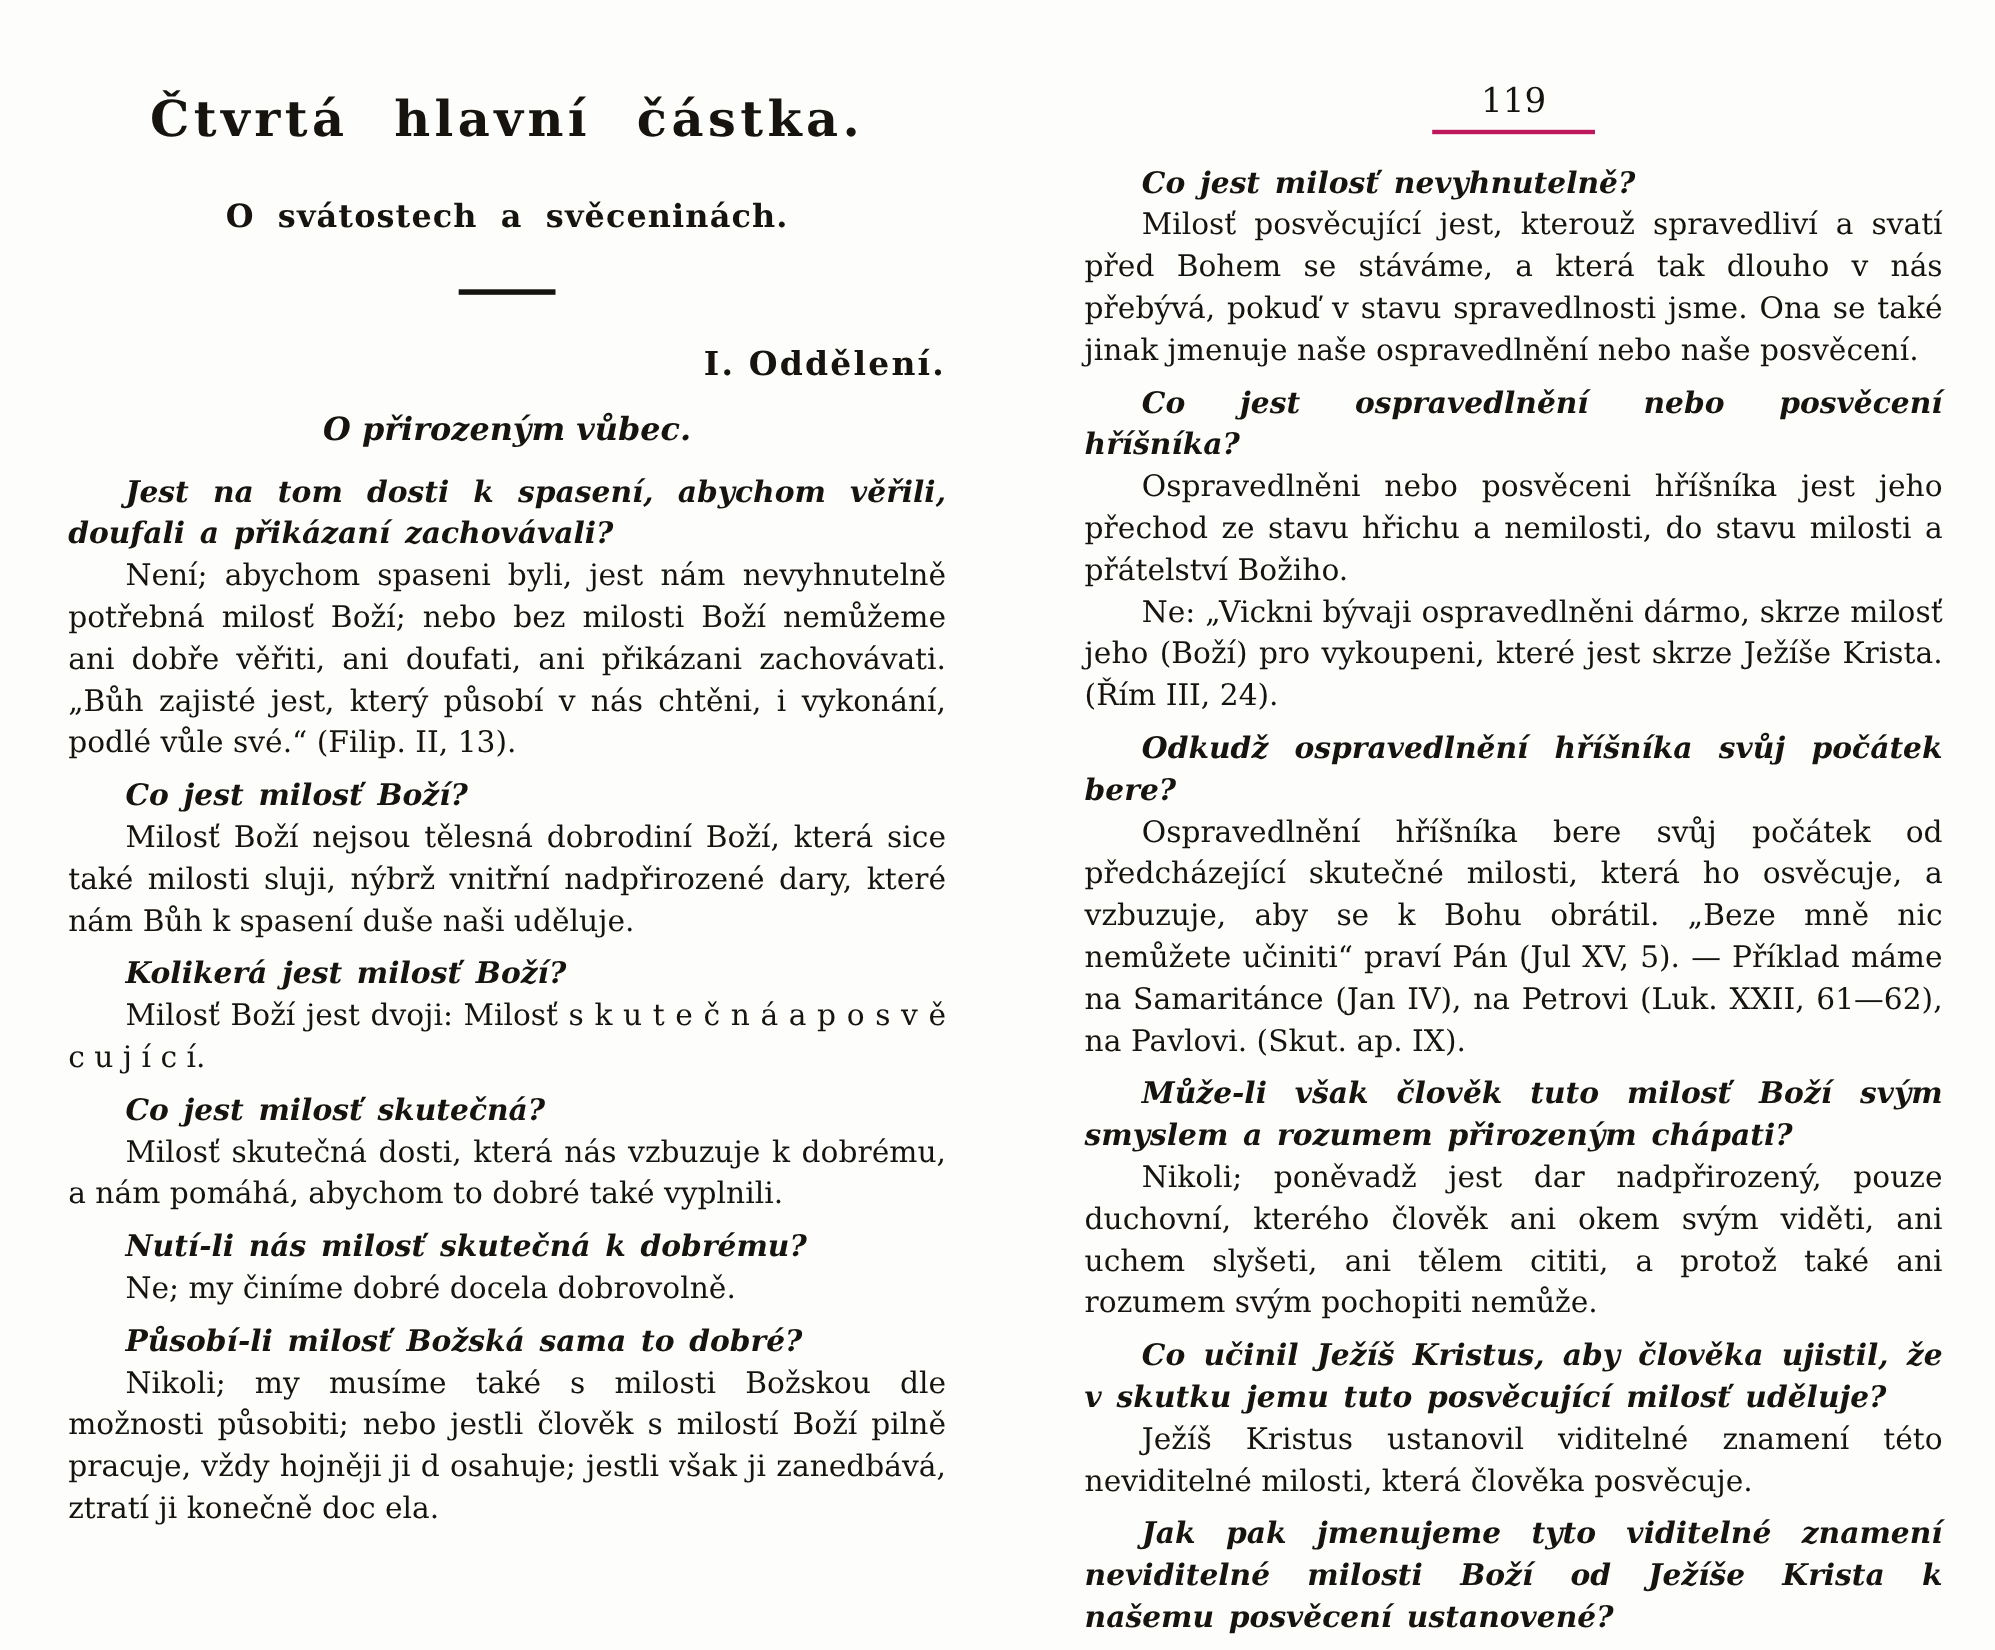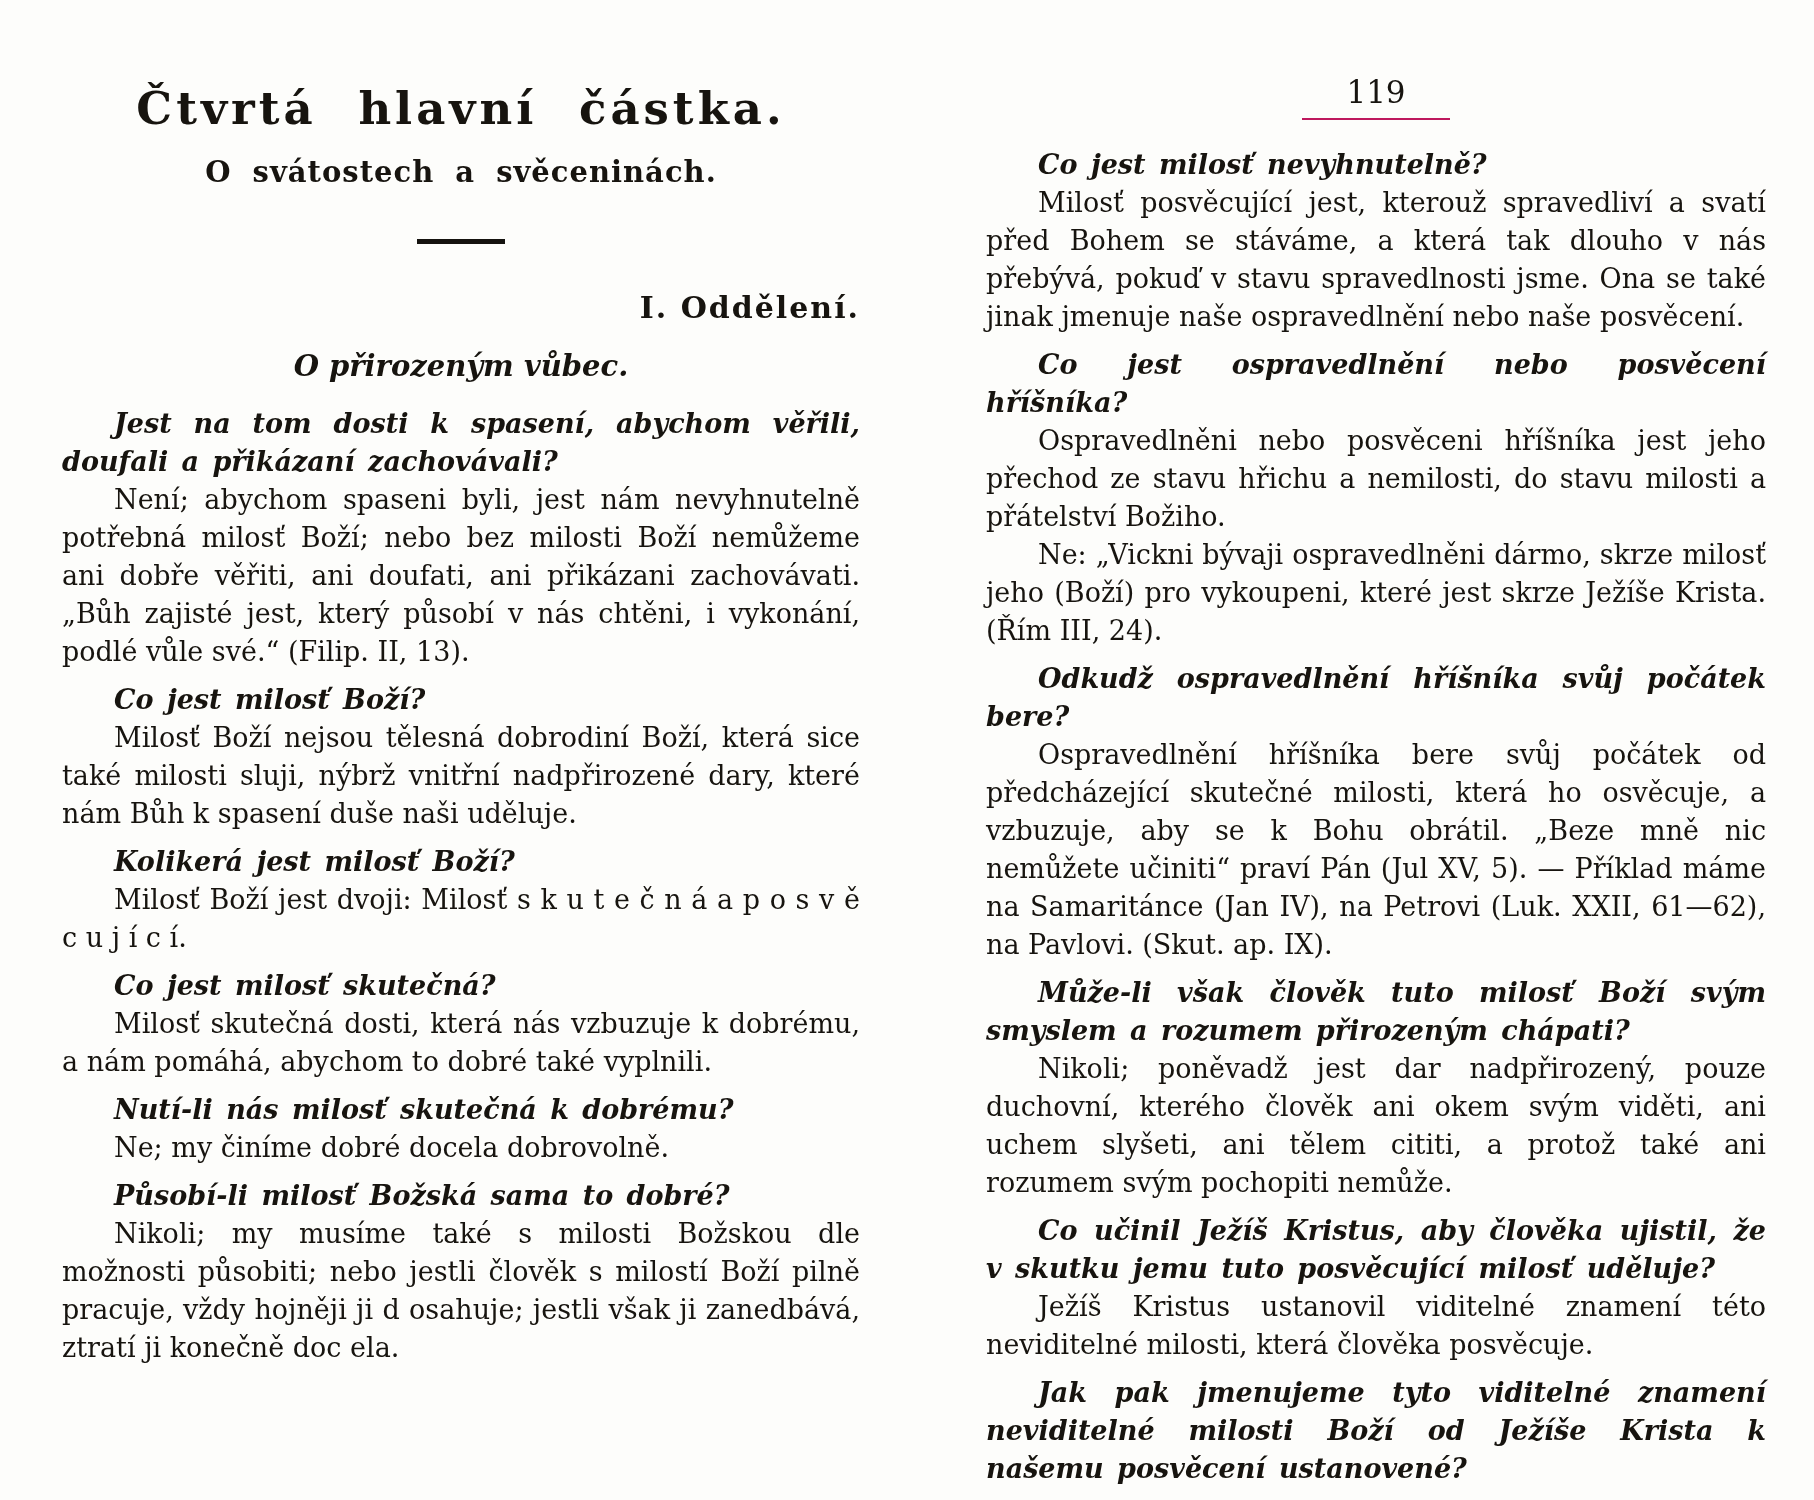--- a/index.html
+++ b/index.html
@@ -17,21 +17,21 @@
   .page-right { left:986px; top:58px; width:780px; }
 
   .title {
     font-size:45px; font-weight:700; text-align:center;
     letter-spacing:4px; word-spacing:22px;
     margin:10px 0 0;
   }
   .subtitle {
     font-size:29px; font-weight:700; text-align:center;
     word-spacing:10px; letter-spacing:1px;
-    margin:20px 0 0;
+    margin:44px 0 0;
   }
   .rule {
     width:88px; height:5px; background:#15130f;
     margin:50px auto 0;
   }
   .section {
     font-size:30px; font-weight:700; text-align:right;
     letter-spacing:2px; margin:46px 0 0;
   }
   .section-sub {
@@ -51,21 +51,21 @@
     font-size:27px; line-height:38px;
     text-indent:52px; text-align:justify;
     margin:0;
   }
 
   .pagenum-wrap { text-align:center; margin:16px 0 26px; }
   .pagenum {
     display:inline-block;
     font-size:31px;
     padding:0 44px 8px;
-    border-bottom:2px solid #be185d;
+    border-bottom:4px solid #be185d;
   }
 </style>
 </head>
 <body>
 
 <div class="book">
 
   <div class="page page-left">
     <h1 class="title">Čtvrtá hlavní částka.</h1>
     <div class="subtitle">O svátostech a svěceninách.</div>

